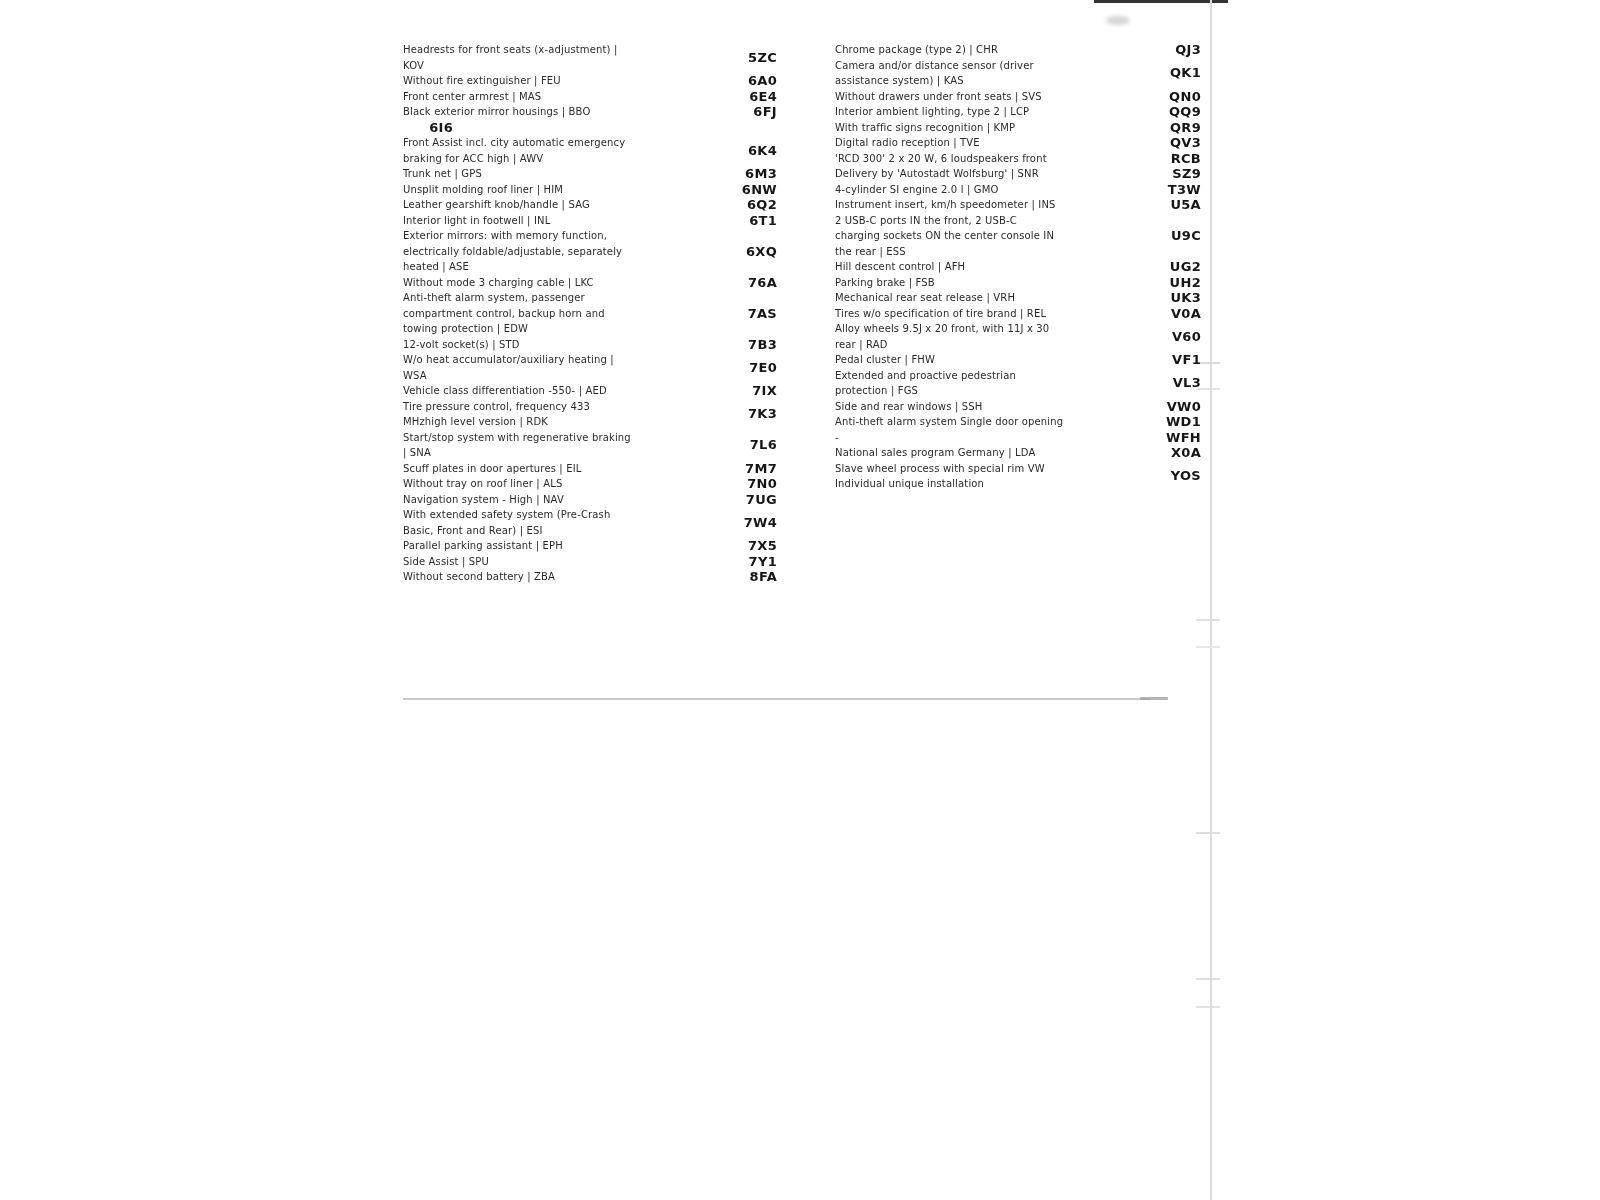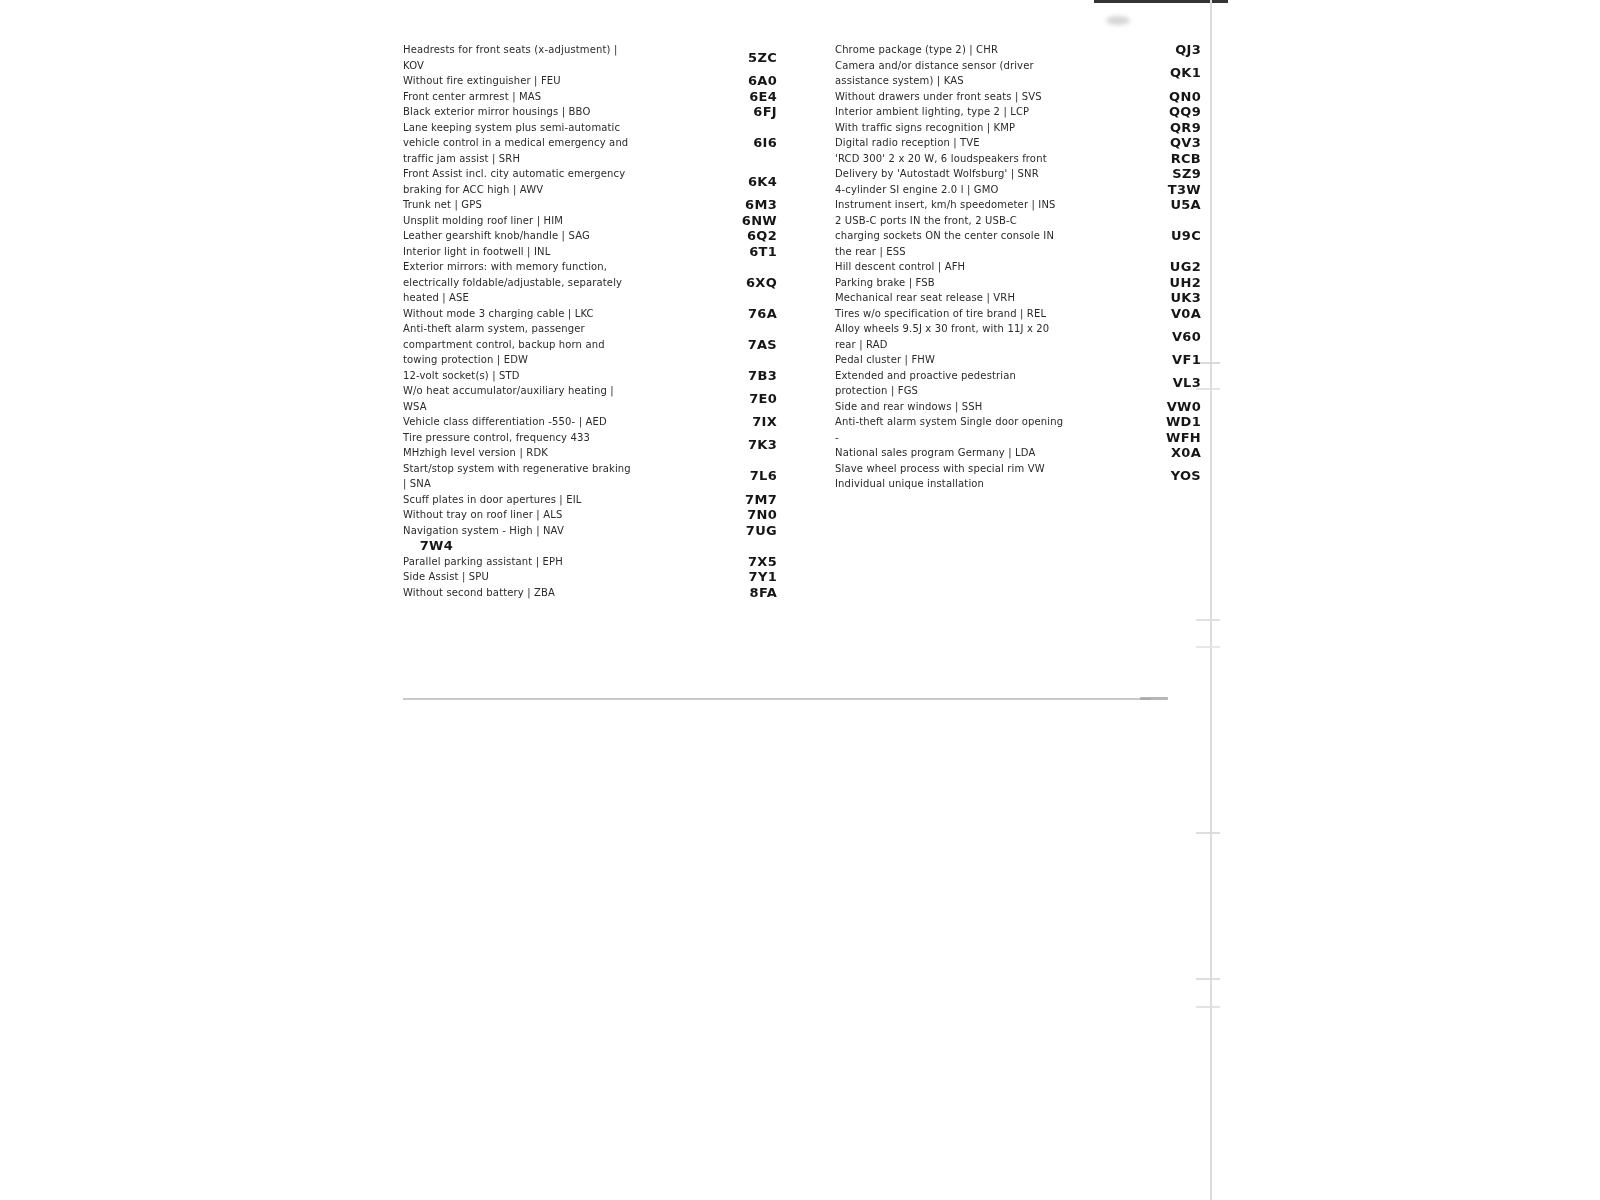--- a/index.html
+++ b/index.html
@@ -90,23 +90,20 @@
       </div>
       <div class="row">
         <div class="desc">Front center armrest | MAS</div>
         <div class="code">6E4</div>
       </div>
       <div class="row">
         <div class="desc">Black exterior mirror housings | BBO</div>
         <div class="code">6FJ</div>
       </div>
       <div class="row">
-        <div class="desc">Lane keeping system plus semi-automatic
-vehicle control in a medical emergency and
-traffic jam assist | SRH</div>
         <div class="code">6I6</div>
       </div>
       <div class="row">
         <div class="desc">Front Assist incl. city automatic emergency
 braking for ACC high | AWV</div>
         <div class="code">6K4</div>
       </div>
       <div class="row">
         <div class="desc">Trunk net | GPS</div>
         <div class="code">6M3</div>
@@ -168,20 +165,22 @@
       </div>
       <div class="row">
         <div class="desc">Without tray on roof liner | ALS</div>
         <div class="code">7N0</div>
       </div>
       <div class="row">
         <div class="desc">Navigation system - High | NAV</div>
         <div class="code">7UG</div>
       </div>
       <div class="row">
+        <div class="desc">With extended safety system (Pre-Crash
+Basic, Front and Rear) | ESI</div>
         <div class="code">7W4</div>
       </div>
       <div class="row">
         <div class="desc">Parallel parking assistant | EPH</div>
         <div class="code">7X5</div>
       </div>
       <div class="row">
         <div class="desc">Side Assist | SPU</div>
         <div class="code">7Y1</div>
       </div>
@@ -248,21 +247,21 @@
       </div>
       <div class="row">
         <div class="desc">Mechanical rear seat release | VRH</div>
         <div class="code">UK3</div>
       </div>
       <div class="row">
         <div class="desc">Tires w/o specification of tire brand | REL</div>
         <div class="code">V0A</div>
       </div>
       <div class="row">
-        <div class="desc">Alloy wheels 9.5J x 30 front, with 11J x 20
+        <div class="desc">Alloy wheels 9.5J x 20 front, with 11J x 30
 rear | RAD</div>
         <div class="code">V60</div>
       </div>
       <div class="row">
         <div class="desc">Pedal cluster | FHW</div>
         <div class="code">VF1</div>
       </div>
       <div class="row">
         <div class="desc">Extended and proactive pedestrian
 protection | FGS</div>

